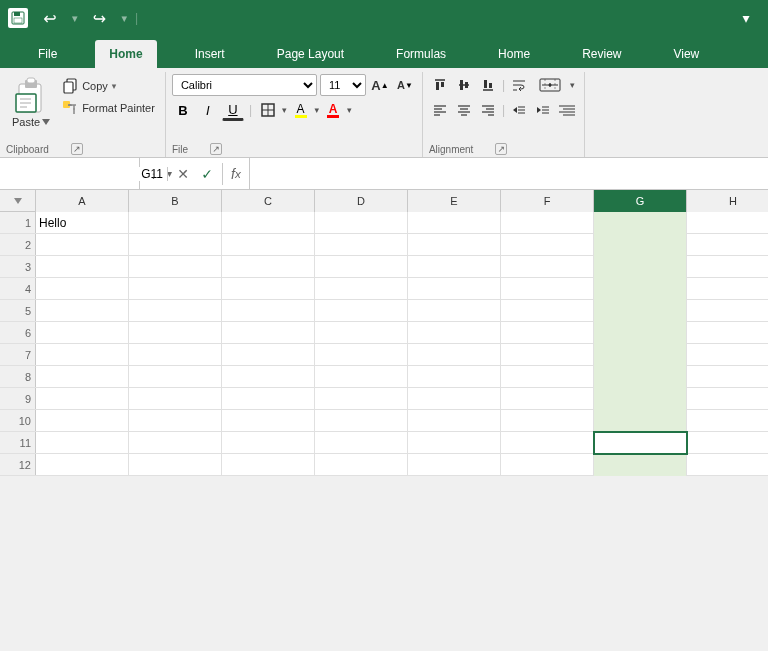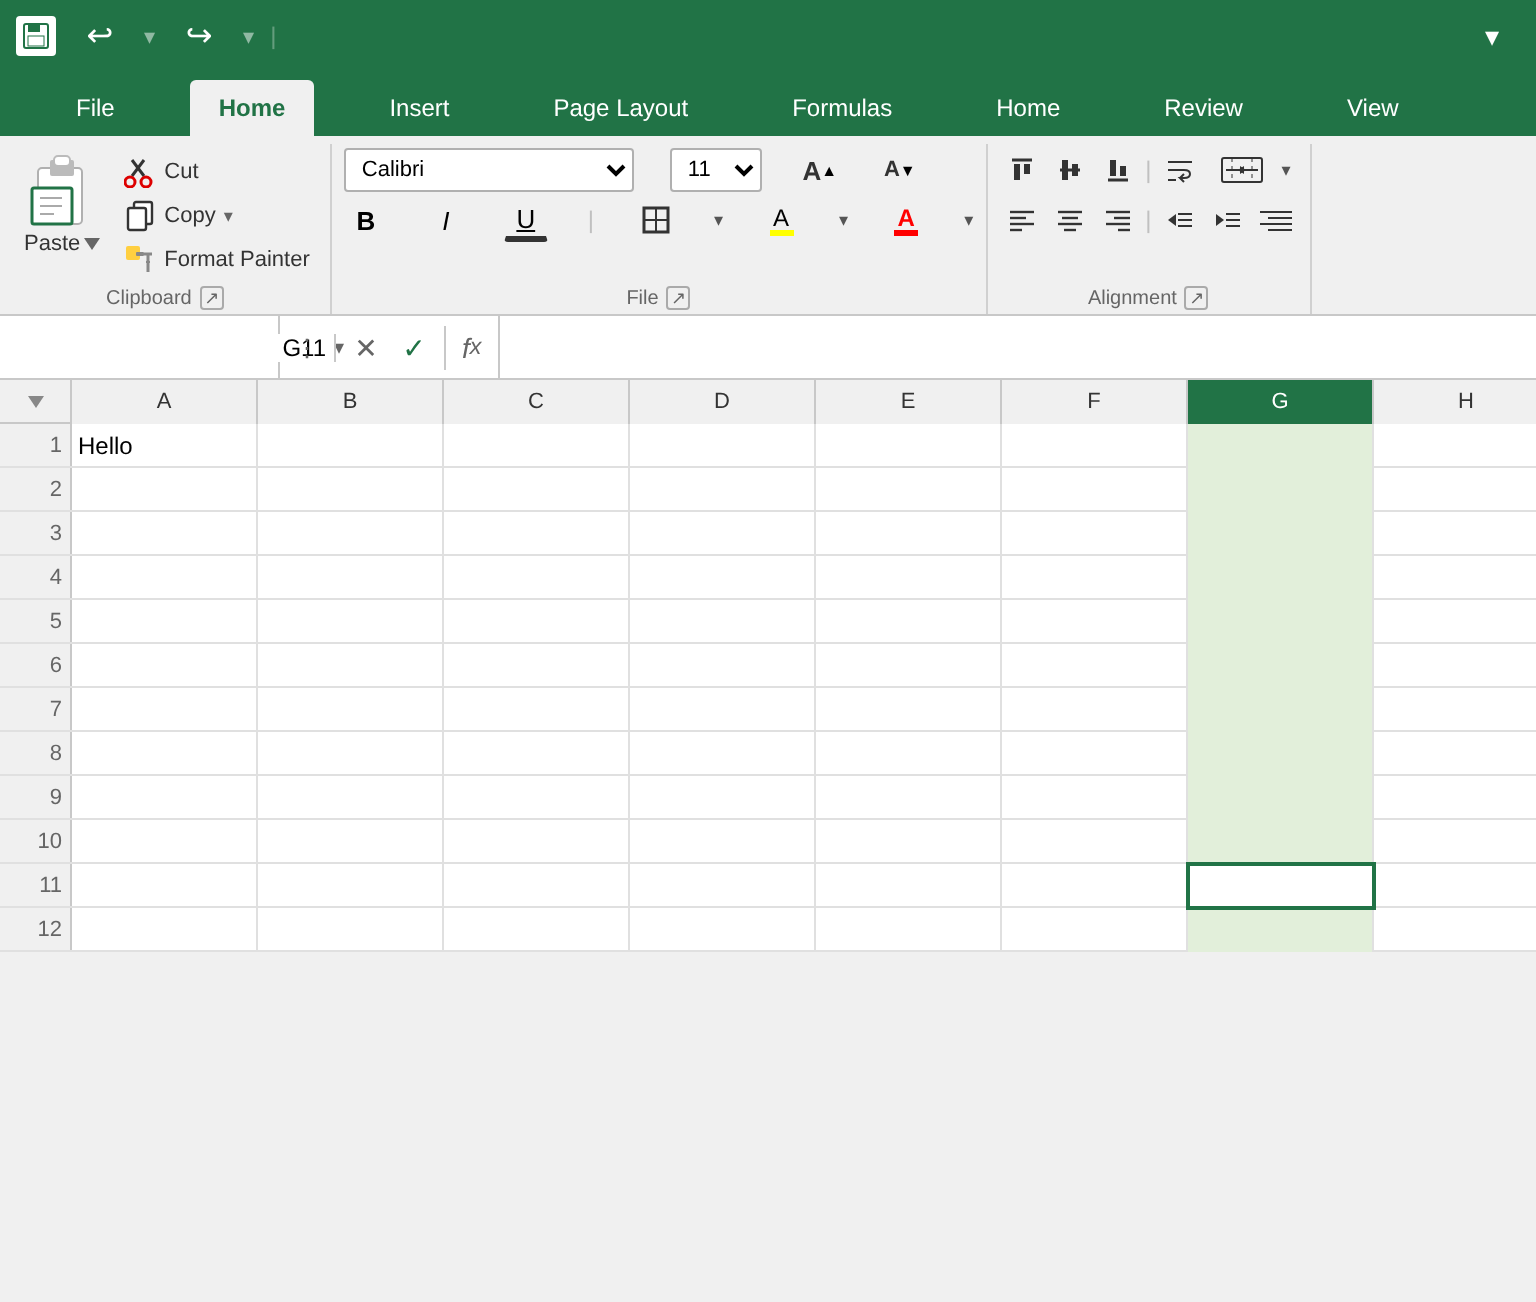--- a/index.html
+++ b/index.html
@@ -72,22 +72,22 @@
       flex: 1;
     }
     .ribbon-group-label {
       font-size: 10px;
       color: #666;
       text-align: center;
       padding: 2px 0;
       width: 100%;
       display: flex;
       align-items: center;
-      justify-content: center;
-      gap: 4px;
+      justify-content: flex-start;
+      gap: 22px;
     }
     .group-expand {
       width: 12px; height: 12px;
       border: 1px solid #aaa;
       border-radius: 2px;
       display: flex; align-items: center; justify-content: center;
       cursor: pointer;
       font-size: 9px;
       color: #666;
     }
@@ -111,21 +111,21 @@
       cursor: pointer; padding: 2px 4px; border-radius: 3px;
       font-size: 11px; color: #333;
     }
     .small-icon { width: 16px; height: 16px; display: inline-flex; align-items: center; justify-content: center; }
 
     
     .font-group .ribbon-group-content {
       flex-direction: column;
       gap: 3px;
     }
-    .font-row1, .font-row2 { display: flex; align-items: center; gap: 18px; }
+    .font-row1, .font-row2 { display: flex; align-items: center; gap: 3px; }
     .font-select {
       height: 22px; border: 1px solid #b0b0b0; background: white;
       padding: 0 4px; font-size: 11px; border-radius: 2px; width: 145px;
     }
     .font-size-select {
       height: 22px; border: 1px solid #b0b0b0; background: white;
       padding: 0 4px; font-size: 11px; border-radius: 2px; width: 46px;
     }
     .font-btn {
       width: 22px; height: 22px; border: 1px solid transparent;
@@ -333,31 +333,20 @@
             <line x1="7" y1="31" x2="14" y2="31" stroke="#aaa" stroke-width="1"></line>
           </svg>
         </div>
         <div style="display:flex;align-items:center;gap:2px;">
           <span style="font-size:11px;color:#333;">Paste</span>
           <span class="triangle"></span>
         </div>
       </div>
 
       <div class="clipboard-right">
-        <div class="small-btn">
-          <span class="small-icon">
-            <svg width="16" height="16" viewBox="0 0 16 16">
-              <line x1="4" y1="2" x2="10" y2="10" stroke="#333" stroke-width="1.5"></line>
-              <line x1="10" y1="2" x2="4" y2="10" stroke="#333" stroke-width="1.5"></line>
-              <circle cx="3" cy="13" r="2.5" fill="none" stroke="#d00" stroke-width="1.5"></circle>
-              <circle cx="11" cy="13" r="2.5" fill="none" stroke="#d00" stroke-width="1.5"></circle>
-            </svg>
-          </span>
-          <span>Cut</span>
-        </div>
         <div class="small-btn">
           <span class="small-icon">
             <svg width="16" height="16" viewBox="0 0 16 16">
               <rect x="5" y="1" width="9" height="11" rx="1" fill="white" stroke="#333" stroke-width="1.2"></rect>
               <rect x="2" y="4" width="9" height="11" rx="1" fill="white" stroke="#333" stroke-width="1.2"></rect>
             </svg>
           </span>
           <span>Copy</span>
           <span style="font-size:9px;color:#666;">▾</span>
         </div>

